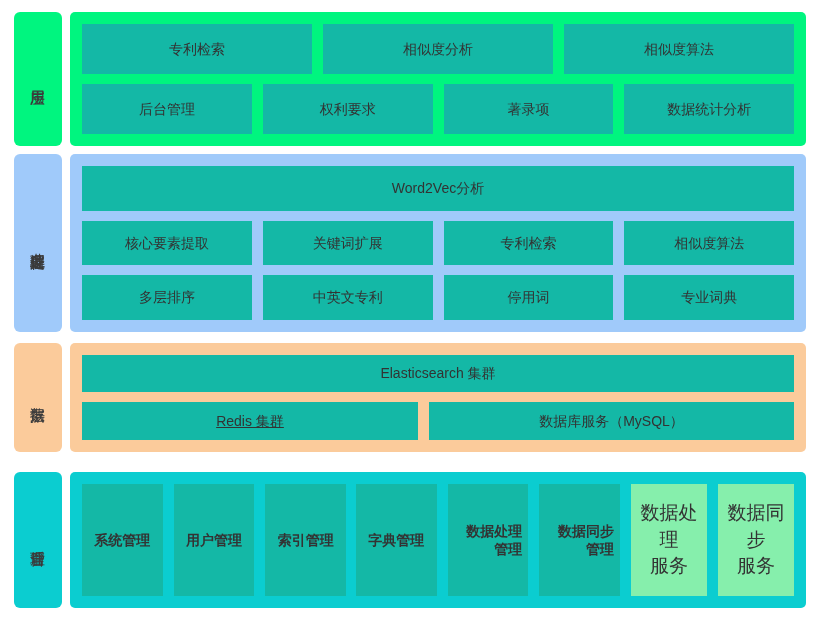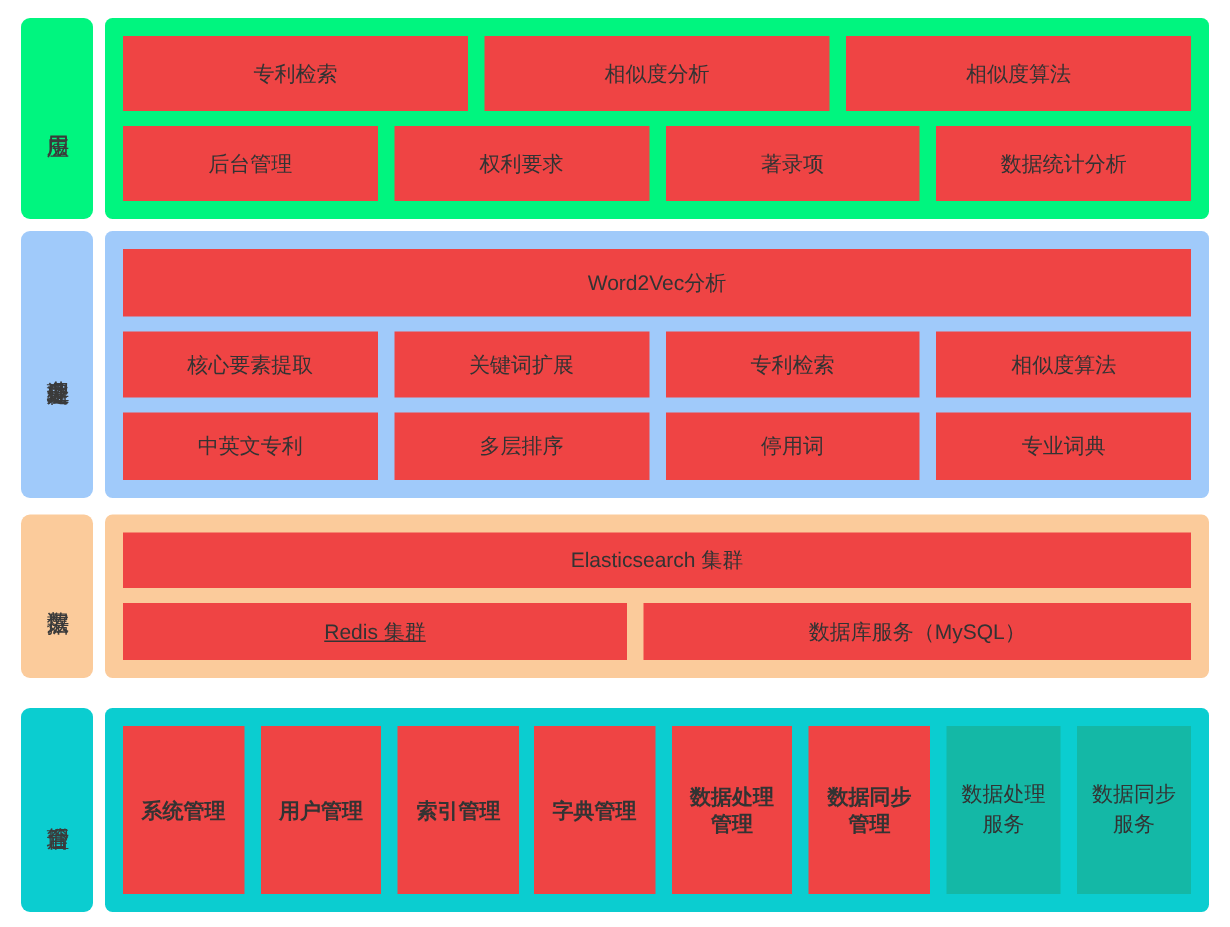--- a/index.html
+++ b/index.html
@@ -69,26 +69,26 @@
   }
 
   .row {
     display: flex;
     gap: 11px;
     flex: 1 1 0;
     min-height: 0;
   }
 
   .cell {
-    background: #ef4444;
+    background: #14b8a6;
     flex: 1 1 0;
     display: flex;
     align-items: center;
     justify-content: center;
-    text-align: center;
+    text-align: right;
     font-size: 14px;
     line-height: 1.3;
     color: #333333;
     box-sizing: border-box;
     padding: 4px 6px;
     white-space: pre-line;
   }
 
   .cell.wide { flex: 1 1 100%; }
 
@@ -112,26 +112,26 @@
     flex: 1 1 auto;
     display: flex;
     flex-direction: row;
     gap: 10px;
     min-width: 0;
     font-weight: bold;
   }
   .admin .admin-grid .row { gap: 11px; }
   .admin .service-col {
     flex: 0 0 76px;
-    background: #14b8a6;
+    background: #86efac;
     display: flex;
     align-items: center;
     justify-content: center;
     text-align: center;
-    font-size: 14px;
+    font-size: 19px;
     line-height: 1.4;
     color: #333333;
     box-sizing: border-box;
     padding: 2px 6px;
     white-space: pre-line;
   }
 </style>
 </head>
 <body>
 
@@ -160,22 +160,22 @@
       <div class="row">
         <div class="cell wide">Word2Vec分析</div>
       </div>
       <div class="row">
         <div class="cell">核心要素提取</div>
         <div class="cell">关键词扩展</div>
         <div class="cell">专利检索</div>
         <div class="cell">相似度算法</div>
       </div>
       <div class="row">
+        <div class="cell">多层排序</div>
         <div class="cell">中英文专利</div>
-        <div class="cell">多层排序</div>
         <div class="cell">停用词</div>
         <div class="cell">专业词典</div>
       </div>
     </div>
   </div>
 
   <div class="layer data">
     <div class="layer-label">数据层</div>
     <div class="layer-body">
       <div class="row">

